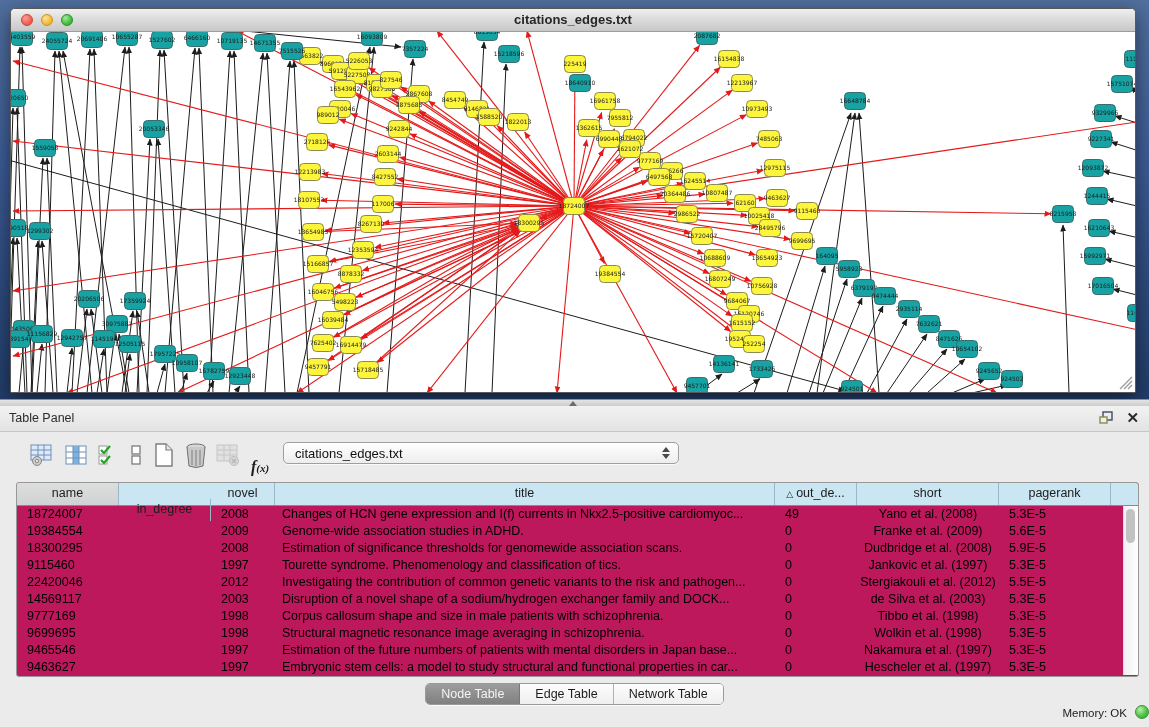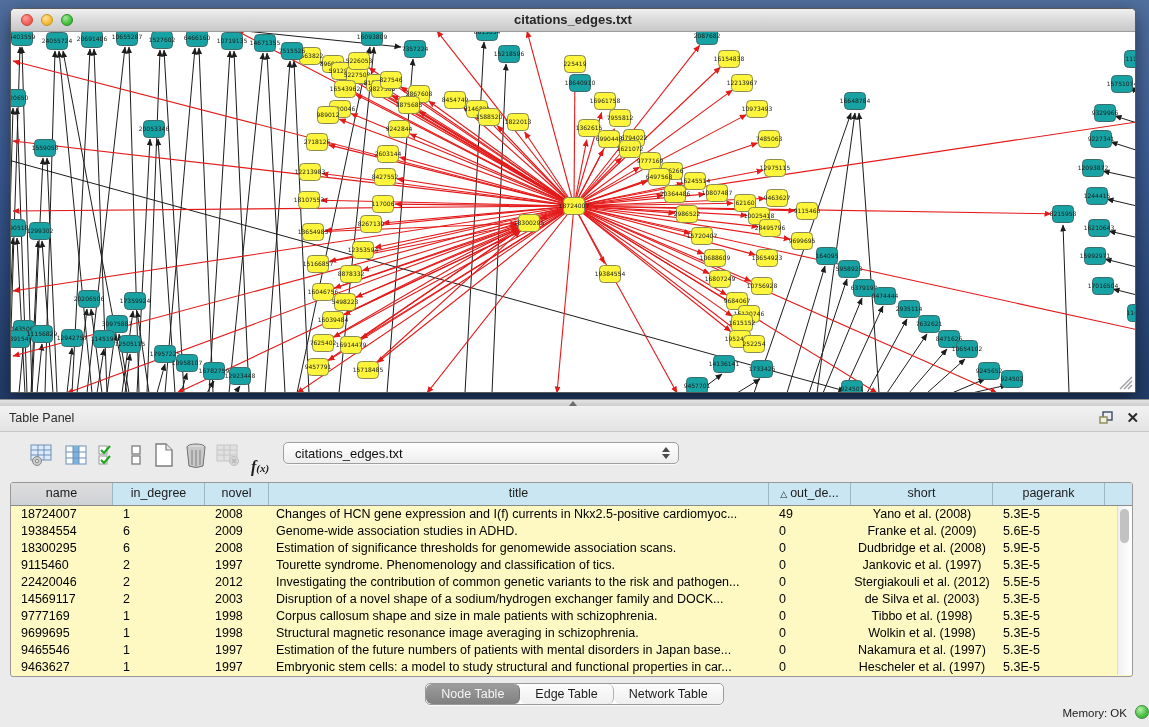--- a/index.html
+++ b/index.html
@@ -66,47 +66,47 @@
     background:linear-gradient(180deg,#ffffff,#ededed);
     box-shadow:0 1px 1px rgba(255,255,255,.8);
   }
   .combo-text{position:absolute;left:11px;top:0;line-height:21px;font-size:13px;color:#111;}
   .combo-arrows{position:absolute;right:8px;top:4px;display:flex;flex-direction:column;gap:2px;}
   .combo-arrows i{display:block;width:0;height:0;border-left:4px solid transparent;border-right:4px solid transparent;}
   .ca-up{border-bottom:5px solid #4a4a4a;}
   .ca-down{border-top:5px solid #4a4a4a;}
   
   .table-wrap{
-    position:absolute;left:10px;top:76px;width:1123px;height:195px;box-sizing:border-box;
-    border:1px solid #989898;border-radius:3px;background:#fef9c3;overflow:hidden;
+    position:absolute;left:16px;top:76px;width:1123px;height:195px;box-sizing:border-box;
+    border:1px solid #989898;border-radius:3px;background:#be185d;overflow:hidden;
   }
   .thead{display:flex;height:22px;border-bottom:1px solid #8a8a8a;background:#c9e6f2;}
   .th{
     box-sizing:border-box;border-right:1px solid #9bb7c5;height:22px;line-height:21px;
     text-align:center;font-size:12.5px;color:#1c1c1c;overflow:hidden;white-space:nowrap;
   }
   .th.sel{background:linear-gradient(180deg,#dddddd,#cfd2d4);}
   .sort-tri{font-size:9px;margin-right:3px;color:#123;}
   .tbody{position:relative;}
   .tr{display:flex;height:17px;line-height:17px;font-size:12.5px;color:#000;white-space:nowrap;}
   .td{box-sizing:border-box;overflow:hidden;padding-left:10px;}
   .td.c3{padding-left:7px;}
   .td.c5{text-align:center;padding-left:0;}
-  .c0{width:102px;}.c1{width:92px;}.c2{width:64px;}.c3{width:500px;}.c4{width:82px;}.c5{width:142px;}.c6{width:112px;}
+  .c0{width:102px;}.c1{width:92px;margin-top:16px;}.c2{width:64px;}.c3{width:500px;}.c4{width:82px;}.c5{width:142px;}.c6{width:112px;}
   .vscroll{
     position:absolute;right:0;top:23px;bottom:1px;width:14px;
     background:linear-gradient(90deg,#f1f1f1,#ffffff);border-left:1px solid #dcdcdc;
   }
   .vthumb{position:absolute;left:2px;top:3px;width:9px;height:34px;border-radius:6px;background:#c2c2c2;}
   
   .tabsrow{position:absolute;left:0;top:277px;width:100%;display:flex;justify-content:center;}
   .segmented{display:flex;border:1px solid #9a9a9a;border-radius:5px;overflow:hidden;background:#fff;box-shadow:0 1px 0 rgba(255,255,255,.7);}
   .seg{
     padding:2px 15px;font-size:12.5px;color:#1c1c1c;line-height:16px;
-    background:linear-gradient(180deg,#fdfdfd,#efefef);border-right:1px solid #b0b0b0;border-radius:6px;
+    background:linear-gradient(180deg,#fdfdfd,#efefef);border-right:1px solid #b0b0b0;
   }
   .seg:last-child{border-right:none;}
   .seg.on{background:linear-gradient(180deg,#9d9d9d,#808080);color:#f4f4f4;border-right-color:#777;}
   
   .statusbar{position:absolute;left:12px;bottom:0;width:100%;height:26px;}
   .mem{position:absolute;right:34px;top:6px;font-size:11.5px;color:#1c1c1c;}
   .led{
     position:absolute;right:12px;top:4px;width:14px;height:14px;border-radius:50%;
     background:radial-gradient(circle at 35% 30%,#b8f0a8,#4dc348 55%,#2fa12e);
     border:1px solid #3e8f3a;box-sizing:border-box;

